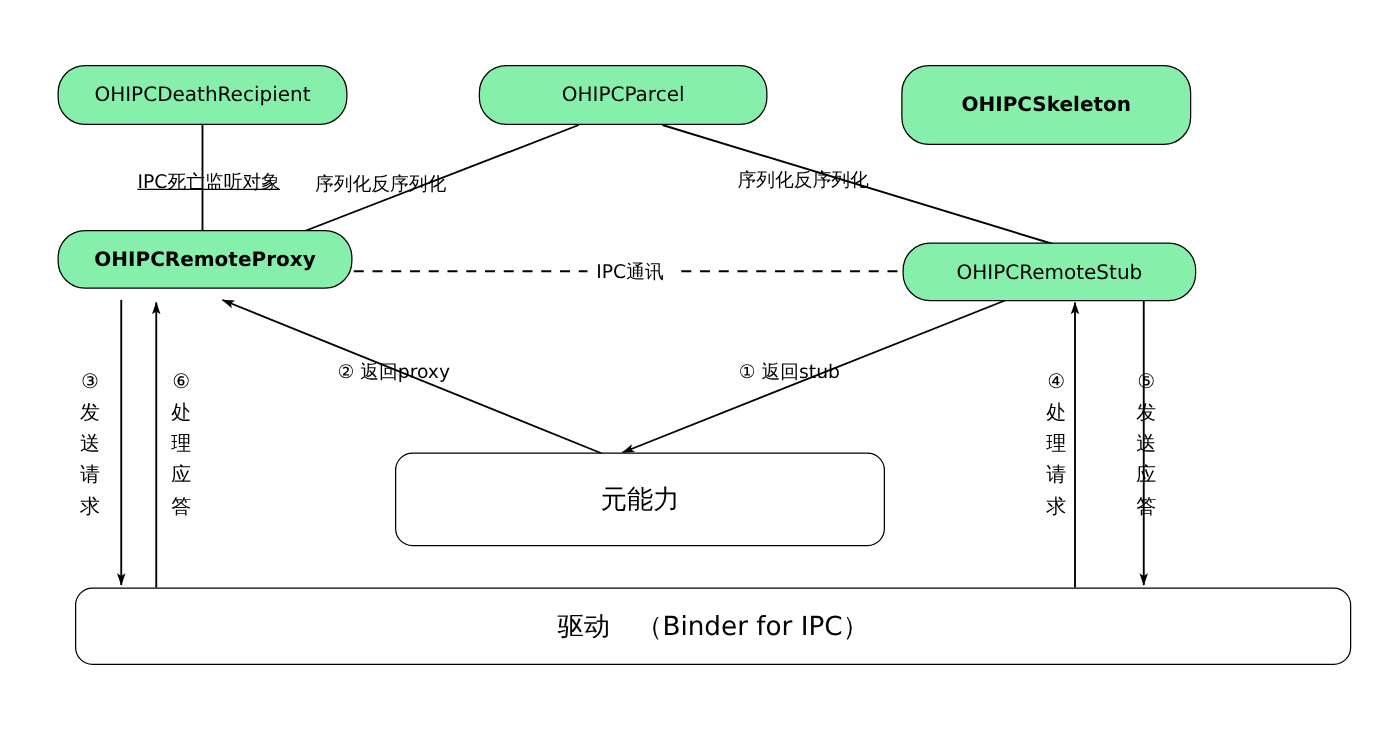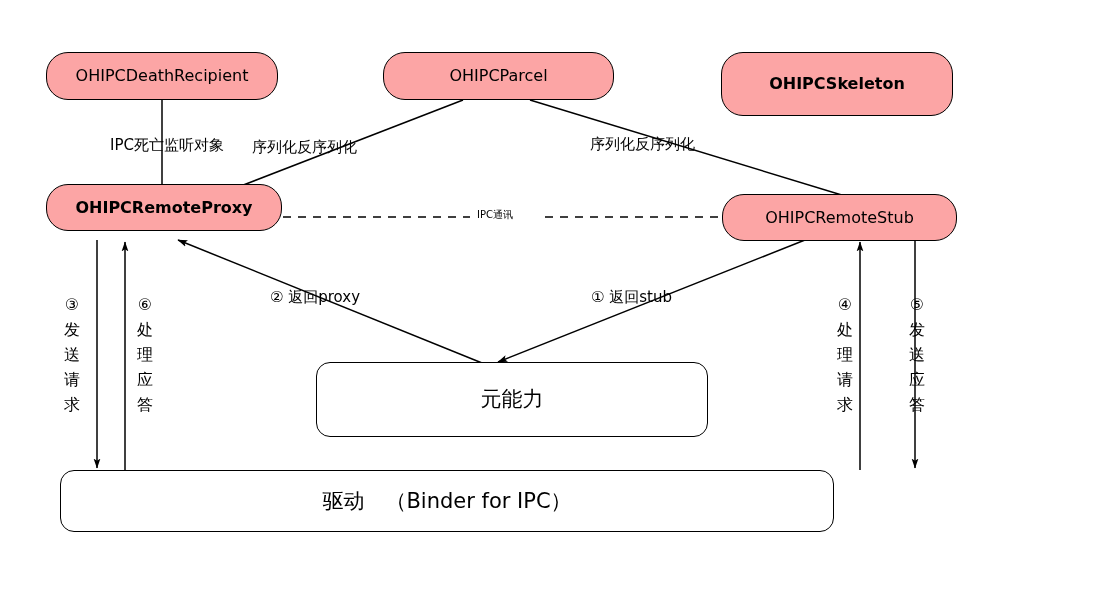--- a/index.html
+++ b/index.html
@@ -30,21 +30,21 @@
     border: 1.6px solid #000000;
     border-radius: 22px;
     display: flex;
     align-items: center;
     justify-content: center;
     text-align: center;
     color: #000000;
     line-height: 1.25;
   }
   .node.amber {
-    background: #fca5a5;
+    background: #86efac;
   }
   .node.plain {
     background: #ffffff;
   }
   .lbl {
     position: absolute;
     color: #000000;
     white-space: nowrap;
     background: transparent;
   }
@@ -114,37 +114,37 @@
   </div>
 
   <div class="node amber" style="left:722px; top:194px; width:235px; height:47px; font-size:16px;">
     <span>OHIPCRemoteStub</span>
   </div>
 
   <div class="node plain" style="left:316px; top:362px; width:392px; height:75px; font-size:21px; flex-direction:row; border-radius:14px;">
     <span>元能力</span>
   </div>
 
-  <div class="node plain" style="left:60px; top:470px; width:774px; height:62px; font-size:21px; border-radius:14px;">
+  <div class="node plain" style="left:60px; top:470px; width:1021px; height:62px; font-size:21px; border-radius:14px;">
     <span>驱动　（Binder for IPC）</span>
   </div>
 
-  <div class="lbl" style="left:110px; top:136px; font-size:15px;">
+  <div class="lbl" style="left:110px; top:136px; font-size:15px;text-decoration:underline;">
     <span>IPC死亡监听对象</span>
   </div>
 
   <div class="lbl" style="left:252px; top:138px; font-size:15px;">
     <span>序列化反序列化</span>
   </div>
 
   <div class="lbl" style="left:590px; top:135px; font-size:15px;">
     <span>序列化反序列化</span>
   </div>
 
-  <div class="lbl" style="left:473px; top:208px; font-size:10px; background:#ffffff; padding:0 4px;">
+  <div class="lbl" style="left:473px; top:208px; font-size:15px; background:#ffffff; padding:0 4px;">
     <span>IPC通讯</span>
   </div>
 
   <div class="lbl" style="left:270px; top:288px; font-size:15px;">
     <span>② 返回proxy</span>
   </div>
 
   <div class="lbl" style="left:591px; top:288px; font-size:15px;">
     <span>① 返回stub</span>
   </div>

